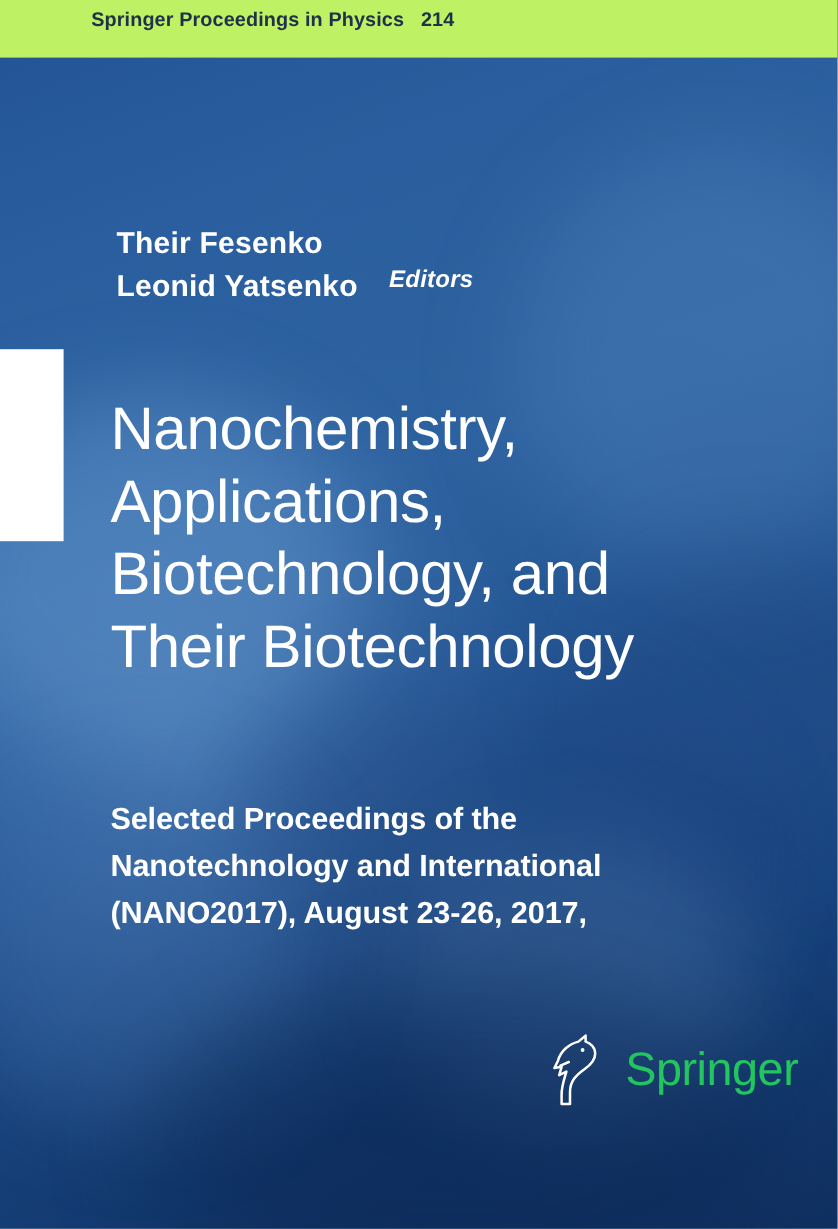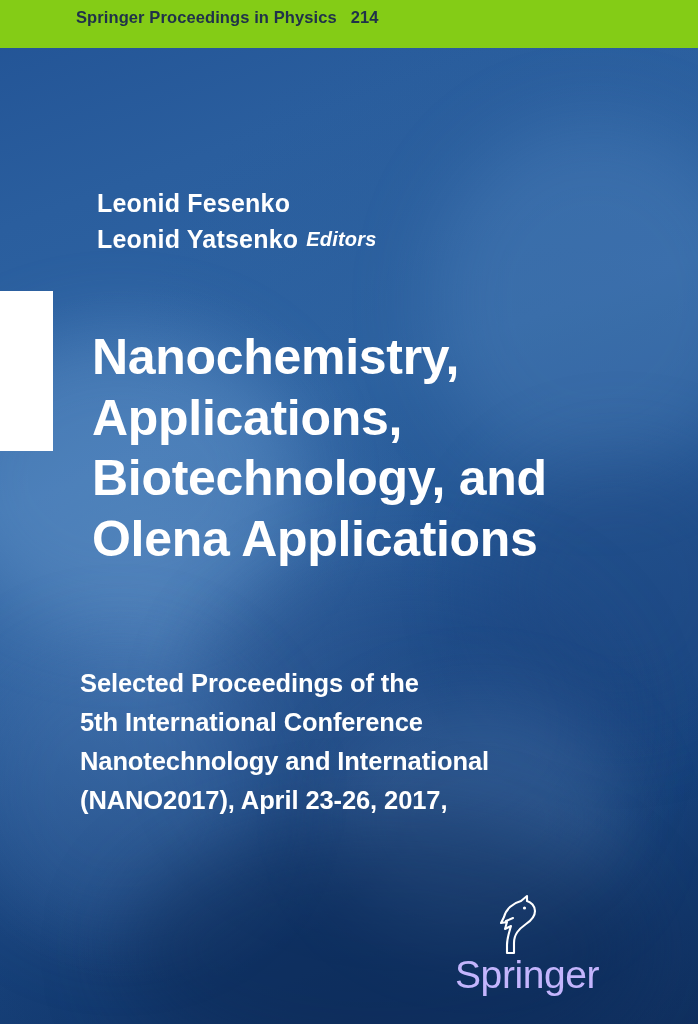--- a/index.html
+++ b/index.html
@@ -41,21 +41,21 @@
   .b5 { left: -30px;  top: 640px;  width: 300px; height: 300px; background: rgba(70,120,180,0.22); }
   .b6 { left: 330px;  top: 700px;  width: 300px; height: 240px; background: rgba(150,195,235,0.16); }
   .b7 { left: 480px;  top: 450px;  width: 280px; height: 280px; background: rgba(26,62,118,0.30); }
 
   
   .header-band {
     position: absolute;
     left: 0; top: 0;
     width: 698px;
     height: 48px;
-    background: #84cc16;
+    background: #bef264;
   }
   .series-line {
     position: absolute;
     left: 76px;
     top: 8px;
     font-size: 16.5px;
     font-weight: bold;
     color: #20324a;
     letter-spacing: 0.1px;
     white-space: nowrap;
@@ -83,68 +83,67 @@
   }
   .editor-name {
     font-size: 25px;
     font-weight: bold;
     letter-spacing: 0.2px;
     line-height: 1.42;
     white-space: nowrap;
   }
   .editors-row {
     display: flex;
-    align-items: center;
+    align-items: flex-start;
     white-space: nowrap;
   }
   .editors-label {
     font-size: 20px;
     font-style: italic;
     font-weight: bold;
-    margin-left: 8px;
+    margin-left: 26px;
     letter-spacing: 0.2px;
   }
 
   
   .title {
     position: absolute;
     left: 92px;
     top: 327px;
     width: 570px;
     color: #ffffff;
     font-size: 50px;
-    font-weight: bold;
+    font-weight: normal;
     line-height: 1.21;
     letter-spacing: -0.3px;
   }
   .title-line { white-space: nowrap; }
 
   
   .subtitle {
     position: absolute;
-    left: 80px;
+    left: 92px;
     top: 664px;
     width: 580px;
     color: #ffffff;
     font-size: 25.5px;
     font-weight: bold;
     line-height: 1.53;
     letter-spacing: -0.1px;
   }
   .subtitle-line { white-space: nowrap; }
 
   
   .springer-logo {
     position: absolute;
     left: 455px;
-    top: 893px;
+    top: 860px;
     display: flex;
     align-items: center;
-    color: #c4b5fd;
-    flex-direction: column;
+    color: #22c55e;
   }
   .knight {
     width: 56px;
     height: 62px;
     margin-right: 10px;
     flex: none;
   }
   .springer-word {
     font-size: 39px;
     font-weight: normal;
@@ -168,39 +167,38 @@
 
   <div class="header-band">
     <div class="series-line">
       <span>Springer Proceedings in Physics</span><span class="series-number">214</span>
     </div>
   </div>
 
   <div class="left-notch"></div>
 
   <div class="editors">
-    <div class="editor-name">Leonid Fesenko</div>
+    <div class="editor-name">Their Fesenko</div>
     <div class="editors-row">
       <span class="editor-name">Leonid Yatsenko</span>
       <span class="editors-label">Editors</span>
     </div>
   </div>
 
   <div class="title">
     <div class="title-line">Nanochemistry,</div>
     <div class="title-line">Applications,</div>
     <div class="title-line">Biotechnology, and</div>
-    <div class="title-line">Olena Applications</div>
+    <div class="title-line">Their Biotechnology</div>
   </div>
 
   <div class="subtitle">
     <div class="subtitle-line">Selected Proceedings of the</div>
-    <div class="subtitle-line">5th International Conference</div>
     <div class="subtitle-line">Nanotechnology and International</div>
-    <div class="subtitle-line">(NANO2017), April 23-26, 2017,</div>
+    <div class="subtitle-line">(NANO2017), August 23-26, 2017,</div>
   </div>
 
   <div class="springer-logo">
     <svg class="knight" viewBox="0 0 56 62" aria-hidden="true">
       <g fill="none" stroke="#ffffff" stroke-width="2.1" stroke-linejoin="round" stroke-linecap="round">
         <path d="M20 60 L20 50 C20 41 25 36 32 31 C38 27 41 23 41 18 C41 13 37 9 33 8 L33 3 L27 8 C19 10 12 16 10 24 L7 30 L13 29 L11 36 L17 33 C15 40 13 45 13 52 L13 60 Z"></path>
         <circle cx="30.5" cy="15" r="1.6" fill="#ffffff" stroke="none"></circle>
         <path d="M12 28 L19 25"></path>
       </g>
     </svg>

